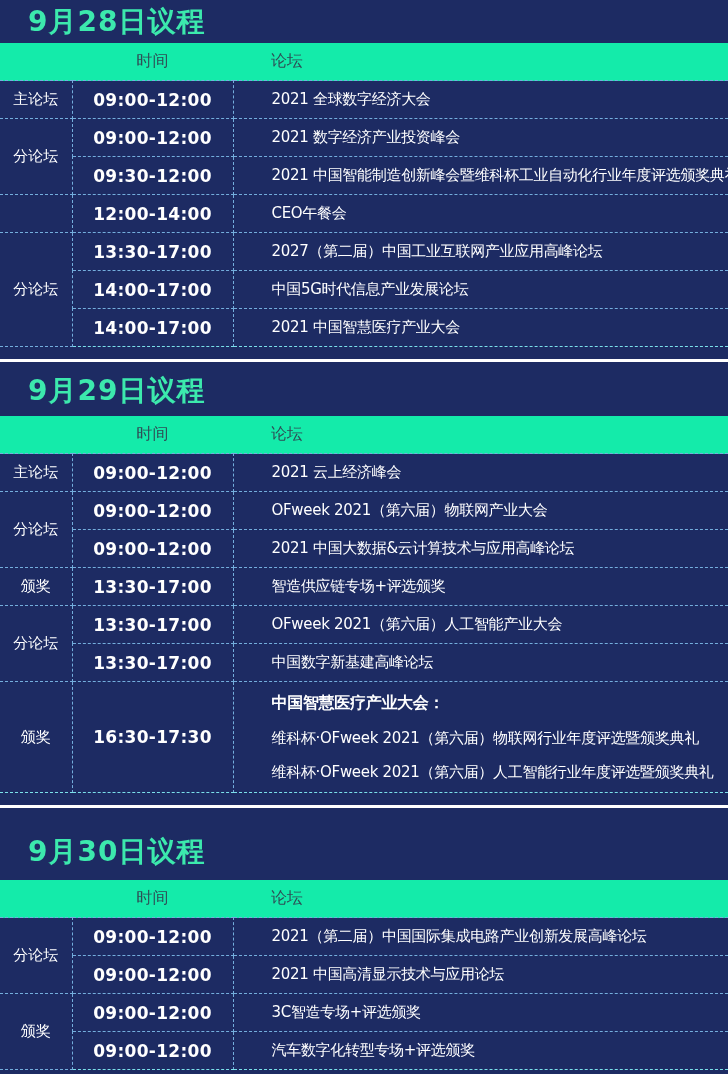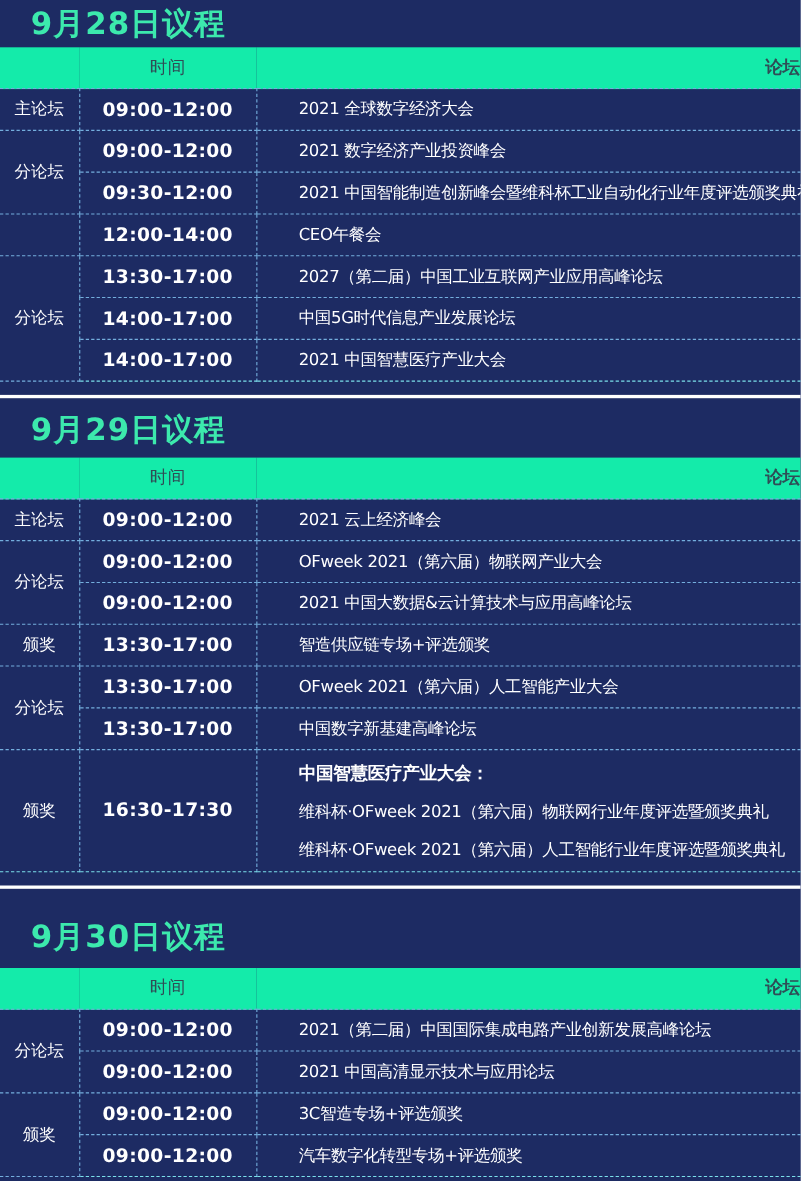--- a/index.html
+++ b/index.html
@@ -27,22 +27,21 @@
     table-layout:fixed;
   }
   col.c-label { width:72px; }
   col.c-time  { width:161px; }
   tr.head td {
     background:#14ebaa;
     color:#2f4d56;
     border:none;
     height:35px;
     font-size:16px;
-    font-weight:bold;
-    text-align:right;
+    font-weight:normal;
   }
   tr.head td.time { text-align:center; font-weight:normal; }
   tr.head td.forum { padding-left:38px; }
   td {
     border:1px dashed #74aedd;
     color:#ffffff;
     height:35px;
   }
   td:first-child { border-left:none; }
   td:last-child  { border-right:none; }

